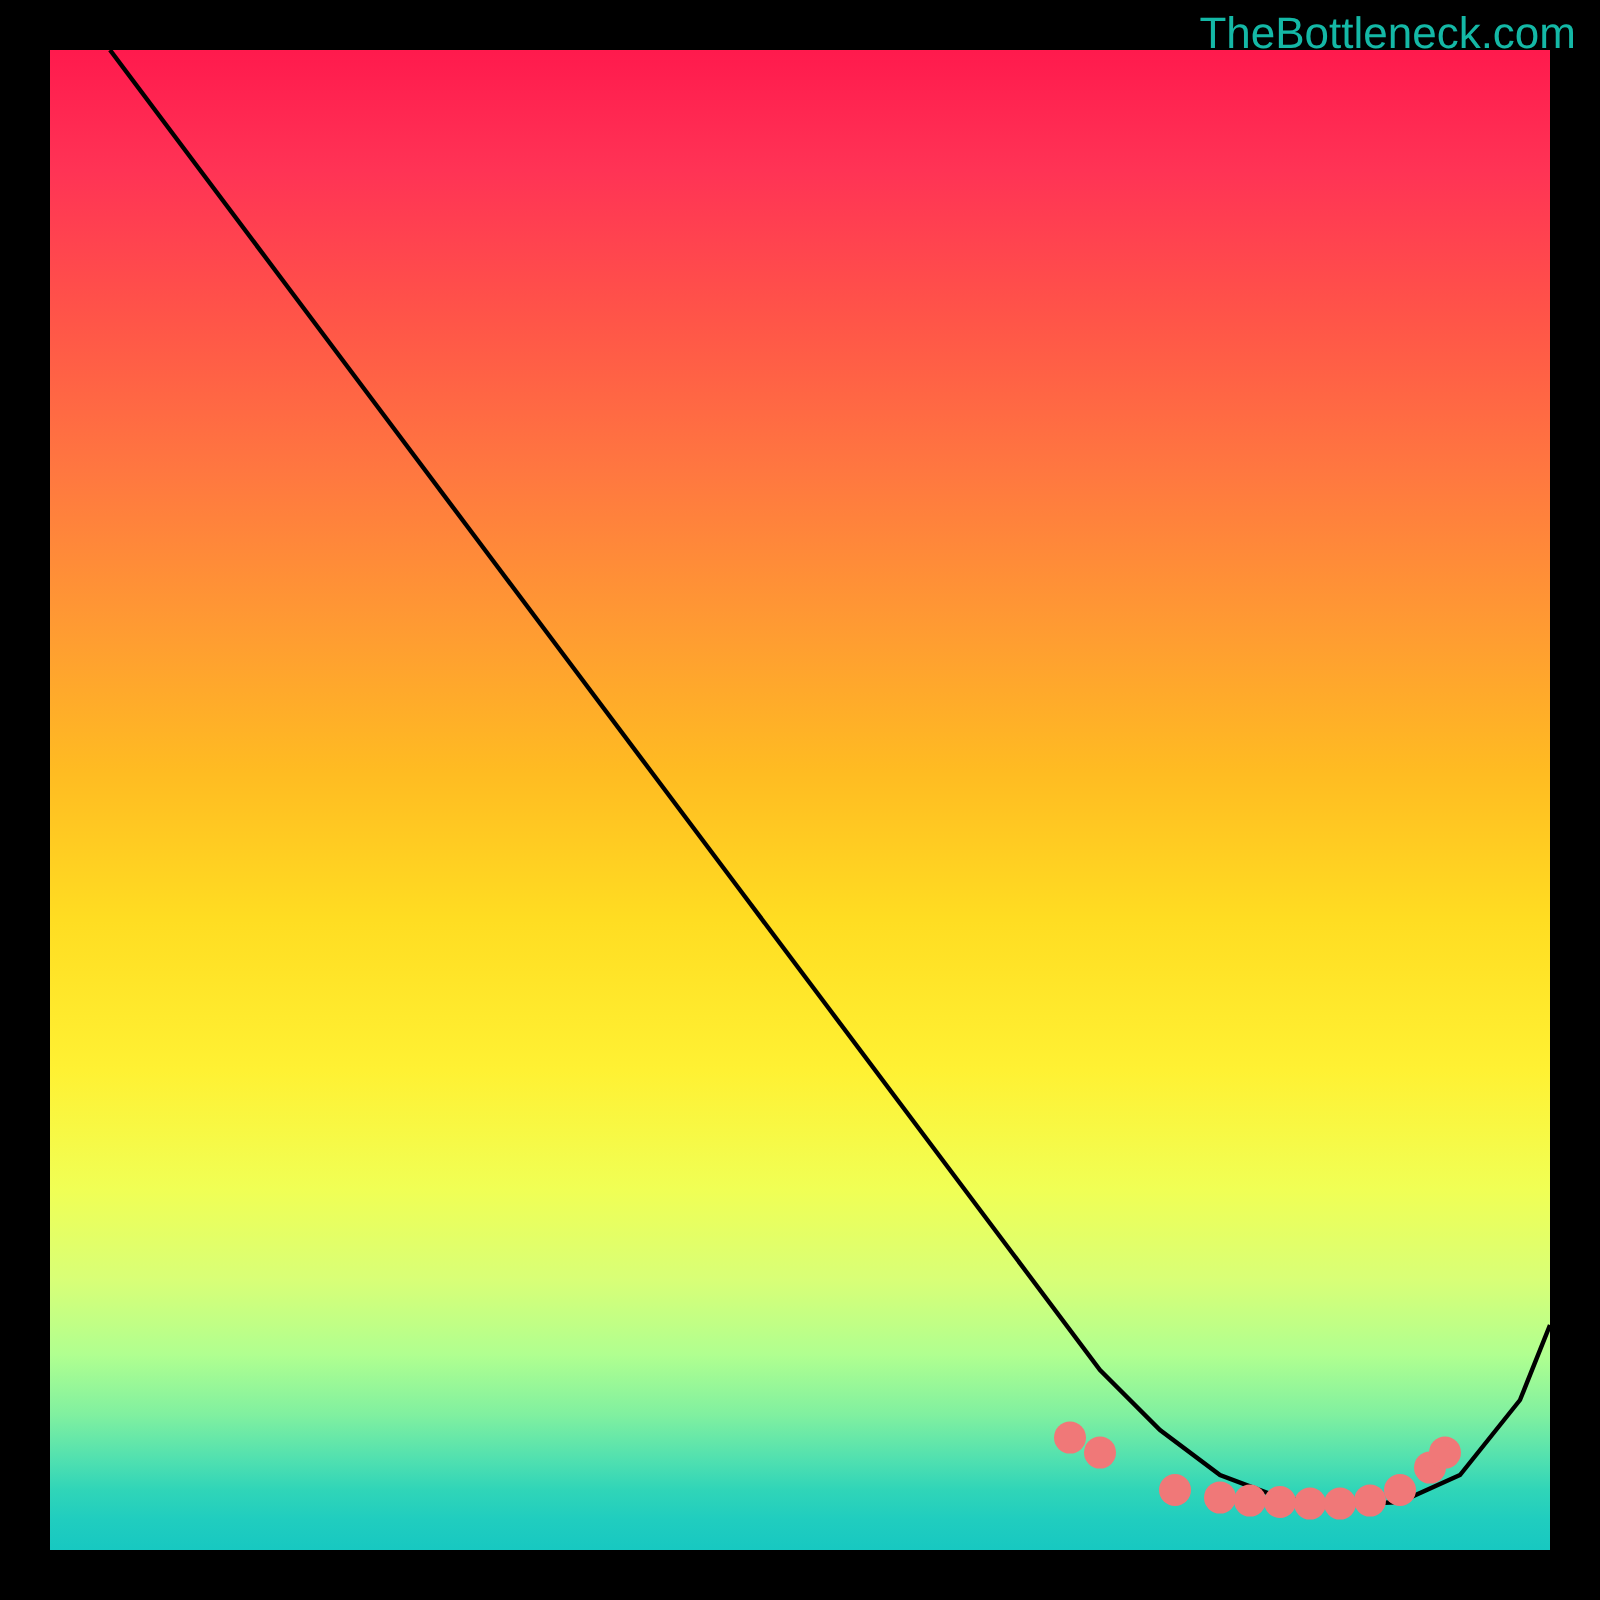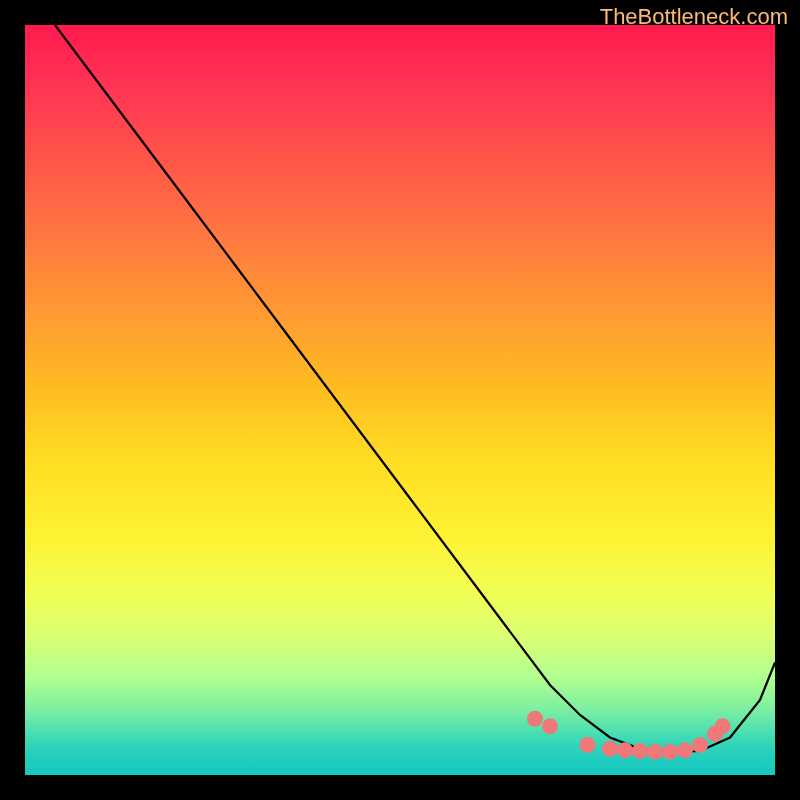--- a/index.html
+++ b/index.html
@@ -8,21 +8,21 @@
     width: 800px;
     height: 800px;
     background: #000;
     position: relative;
     font-family: Arial, sans-serif;
   }
   .watermark {
     position: absolute;
     top: 4px;
     right: 12px;
-    color: #fdba74;
+    color: #14b8a6;
     font-size: 22px;
     font-weight: 500;
     z-index: 10;
   }
   .plot-area {
     position: absolute;
     left: 25px;
     top: 25px;
     width: 750px;
     height: 750px;

